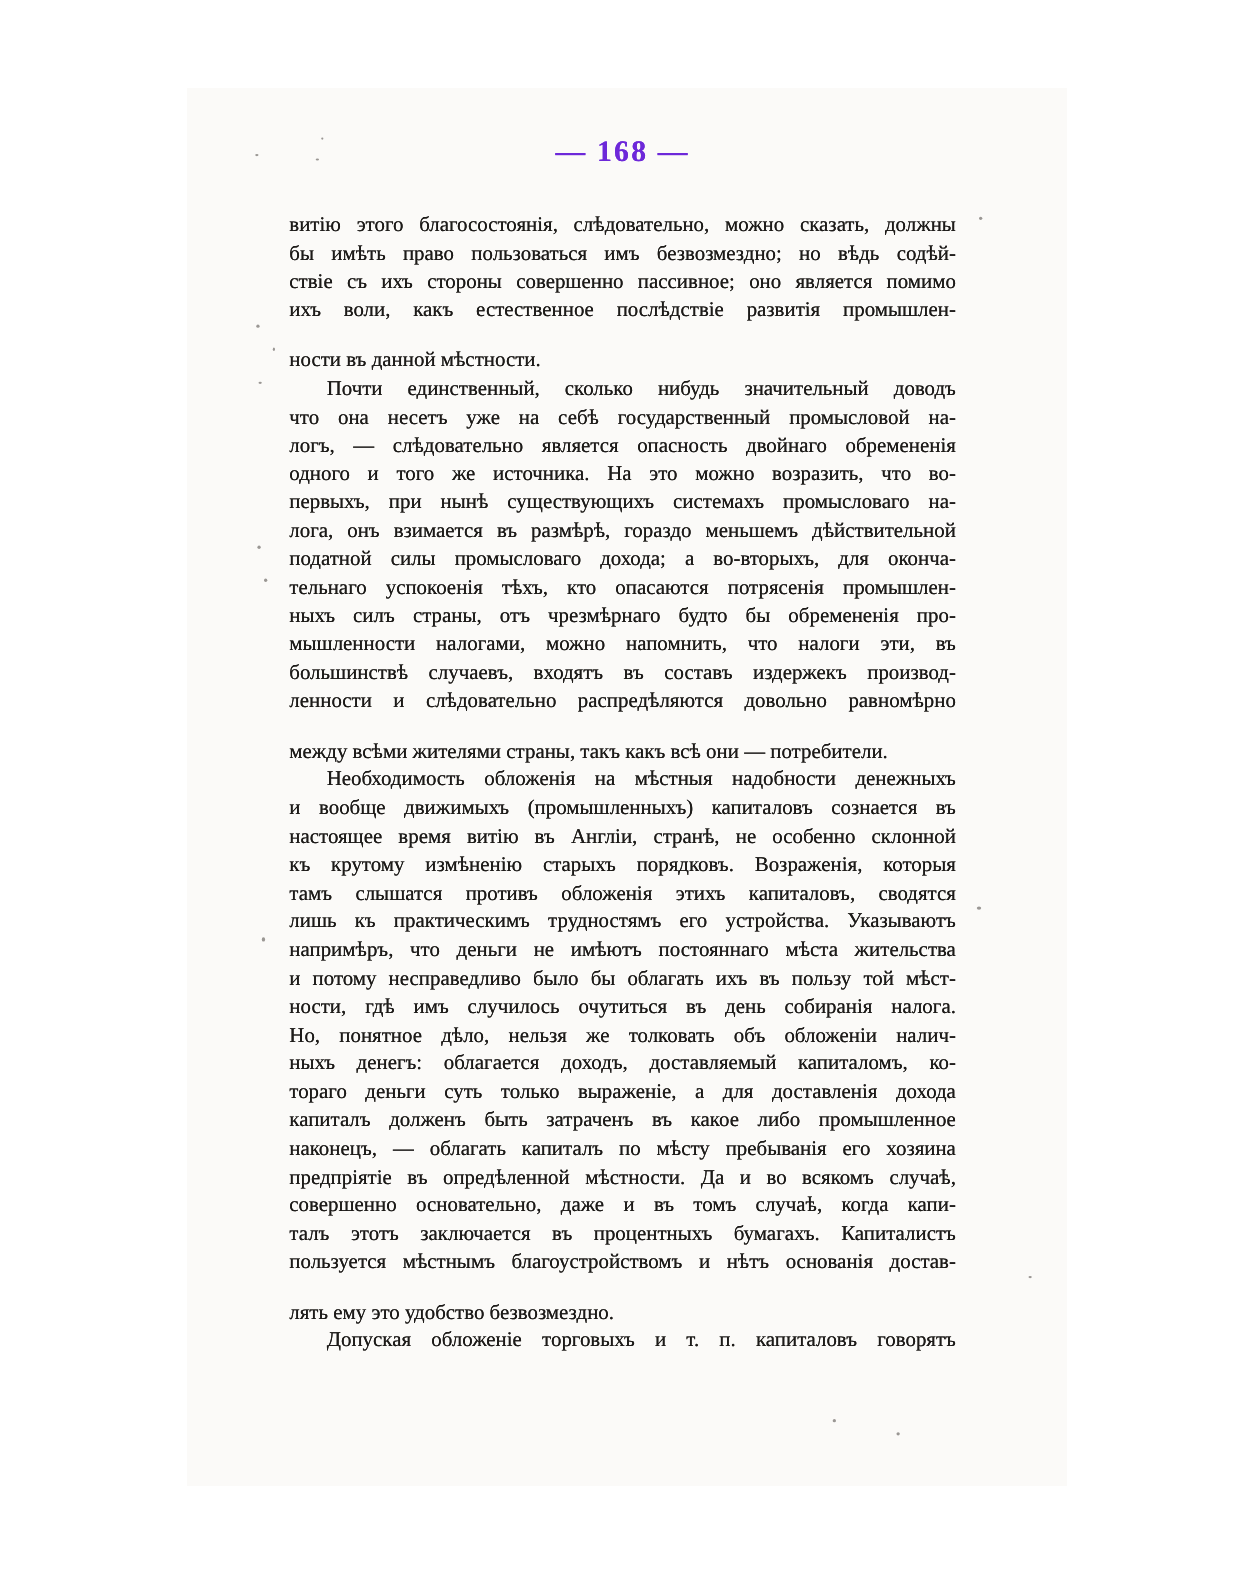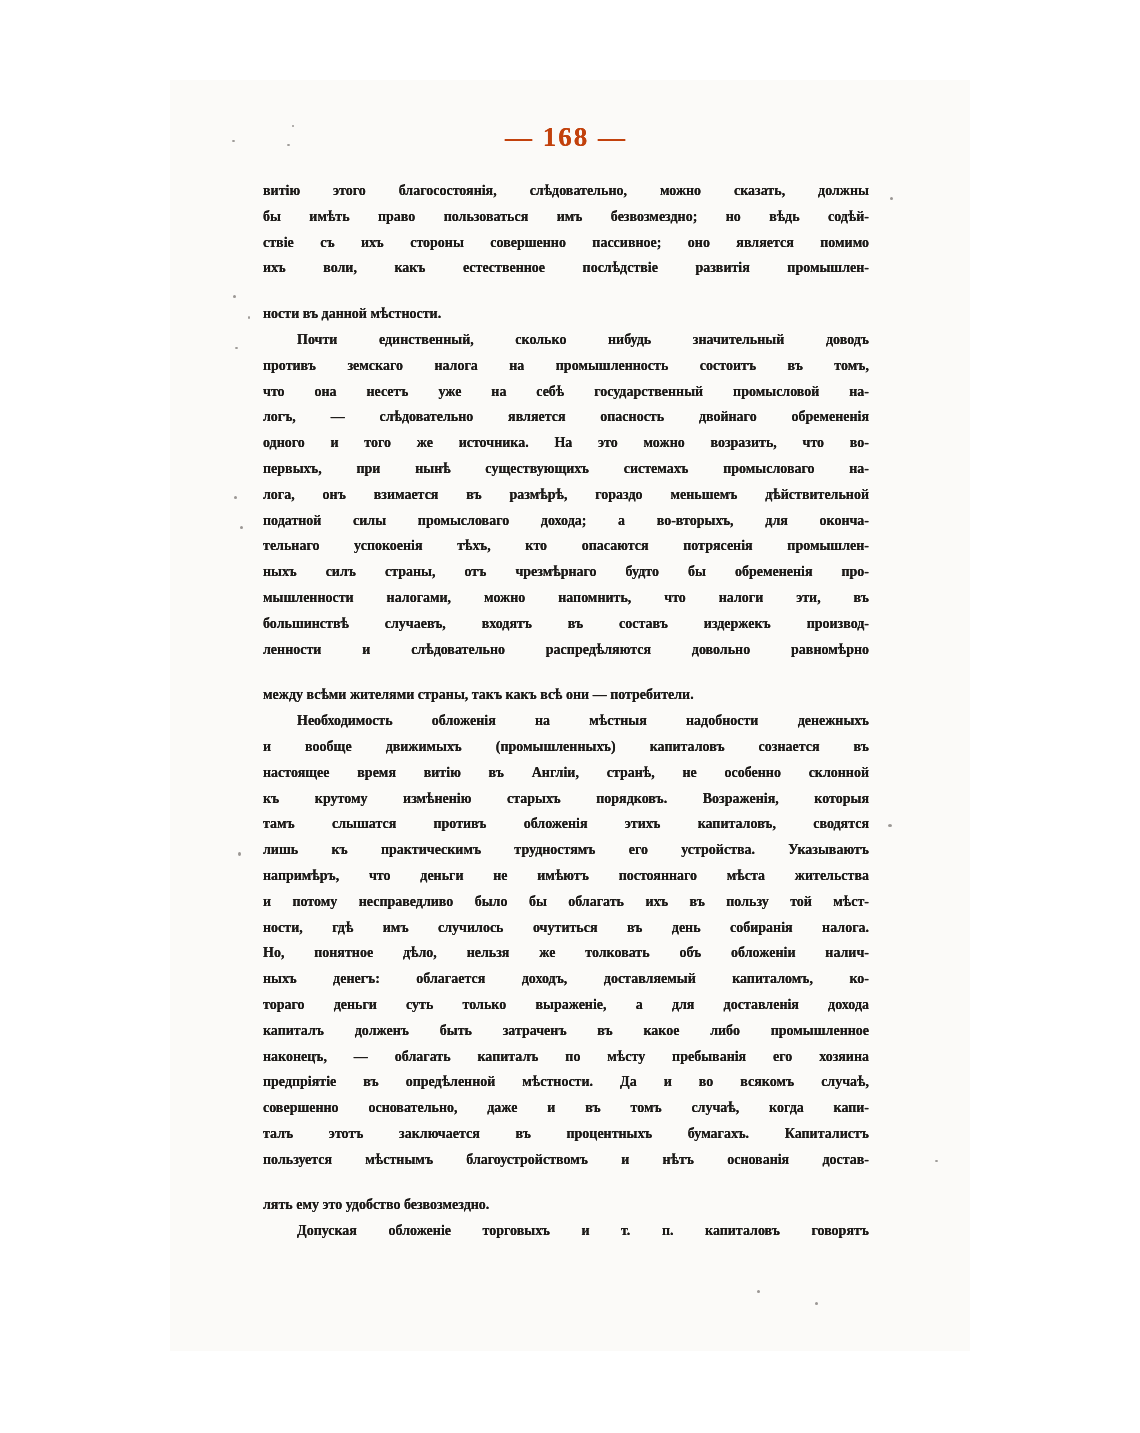--- a/index.html
+++ b/index.html
@@ -16,27 +16,27 @@
     overflow:hidden;
   }
   .scan-page{
     position:absolute;left:170px;top:80px;
     width:800px;height:1271px;
     background:var(--paper);
   }
   .page-number{
     position:absolute;left:93px;top:42px;width:606px;
     text-align:center;
-    font-size:27px;font-weight:700;color:#c2410c;
+    font-size:27px;font-weight:700;color:#6d28d9;
     letter-spacing:2px;
     text-shadow:0 0 .5px currentColor;
   }
   .text-block{
-    position:absolute;left:93px;top:98px;width:606px;
-    font-size:14px;font-weight:700;color:var(--ink);
+    position:absolute;left:93px;top:112px;width:606px;
+    font-size:19px;font-weight:400;color:var(--ink);
     text-shadow:0 0 .5px currentColor;
   }
   .paragraph{margin:0;}
   .line{
     height:25.8px;line-height:25.8px;
     text-align:justify;text-align-last:justify;
     overflow:hidden;
   }
   .line.end{text-align-last:left;margin-top:20px;}
   .line.indent{text-indent:34px;}
@@ -55,21 +55,20 @@
   <div class="text-block">
       <div class="paragraph">
         <div class="line">витію этого благосостоянія, слѣдовательно, можно сказать, должны</div>
         <div class="line">бы имѣть право пользоваться имъ безвозмездно; но вѣдь содѣй-</div>
         <div class="line">ствіе съ ихъ стороны совершенно пассивное; оно является помимо</div>
         <div class="line">ихъ воли, какъ естественное послѣдствіе развитія промышлен-</div>
         <div class="line end">ности въ данной мѣстности.</div>
       </div>
       <div class="paragraph">
         <div class="line indent">Почти единственный, сколько нибудь значительный доводъ</div>
-        <div class="line">противъ земскаго налога на промышленность состоитъ въ томъ,</div>
         <div class="line">что она несетъ уже на себѣ государственный промысловой на-</div>
         <div class="line">логъ, — слѣдовательно является опасность двойнаго обремененія</div>
         <div class="line">одного и того же источника. На это можно возразить, что во-</div>
         <div class="line">первыхъ, при нынѣ существующихъ системахъ промысловаго на-</div>
         <div class="line">лога, онъ взимается въ размѣрѣ, гораздо меньшемъ дѣйствительной</div>
         <div class="line">податной силы промысловаго дохода; а во-вторыхъ, для оконча-</div>
         <div class="line">тельнаго успокоенія тѣхъ, кто опасаются потрясенія промышлен-</div>
         <div class="line">ныхъ силъ страны, отъ чрезмѣрнаго будто бы обремененія про-</div>
         <div class="line">мышленности налогами, можно напомнить, что налоги эти, въ</div>
         <div class="line">большинствѣ случаевъ, входятъ въ составъ издержекъ производ-</div>

